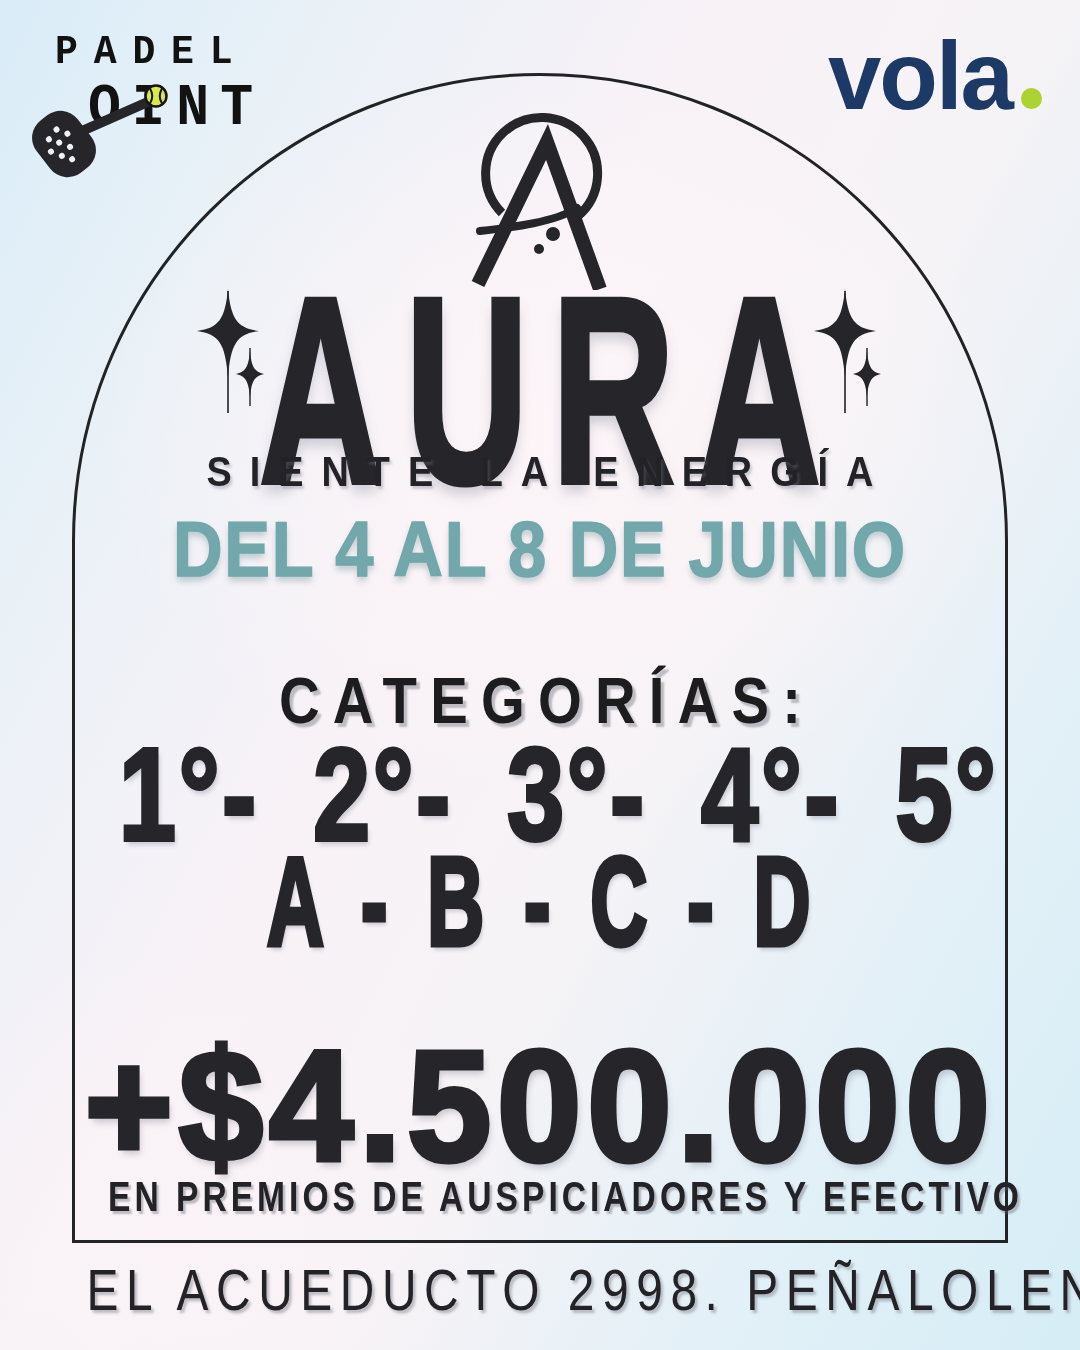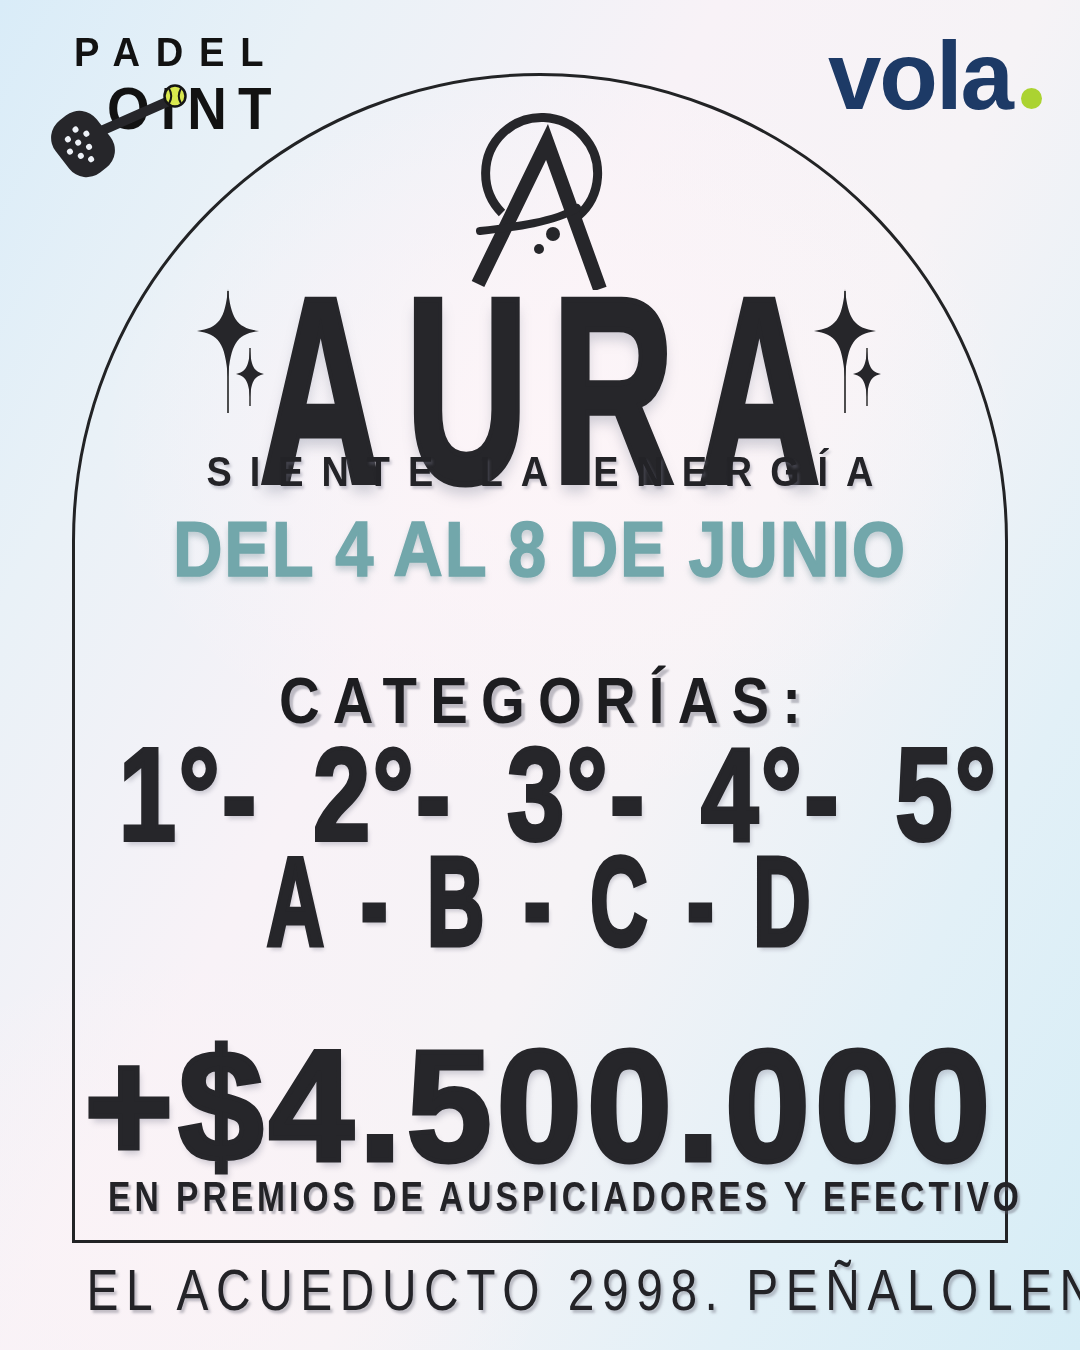--- a/index.html
+++ b/index.html
@@ -10,21 +10,21 @@
       radial-gradient(ellipse 640px 520px at 52% 32%, rgba(253,245,248,.95), rgba(253,245,248,0) 72%),
       radial-gradient(ellipse 520px 420px at 18% 92%, rgba(251,243,246,.85), rgba(251,243,246,0) 70%),
       linear-gradient(118deg,#d9ecf8 0%,#e9f1f7 18%,#f8f2f7 40%,#f6f3f6 58%,#e2f0f7 80%,#d6edf6 100%);
   }
   .abs{position:absolute;}
   .center{position:absolute;left:0;width:100%;text-align:center;line-height:1;white-space:nowrap;}
   
   .arch{position:absolute;left:72px;top:73px;width:936px;height:1170px;box-sizing:border-box;
         border:3px solid #222325;border-radius:470px 470px 0 0;}
   
-  .padel-logo{position:absolute;left:51px;top:24px;width:270px;height:170px;}
+  .padel-logo{position:absolute;left:32px;top:24px;width:270px;height:170px;font-family:Liberation Mono, monospace;}
   .padel-line{position:absolute;font-weight:800;color:#121212;transform-origin:left top;transform:scaleX(.93);}
   .padel-line.l1{left:23px;top:5px;font-size:41px;letter-spacing:17px;}
   .padel-line.l2{left:56px;top:51px;font-size:59px;letter-spacing:12px;}
   .vola-logo{position:absolute;right:38px;top:28px;font-size:96px;font-weight:800;letter-spacing:-2px;
              color:var(--vola-navy,#1d3a66);line-height:1;}
   .vola-dot{display:inline-block;width:21px;height:21px;border-radius:50%;
             background:var(--vola-green,#abd331);overflow:hidden;color:transparent;margin-left:9px;}
   
   .aura-mark{position:absolute;left:50%;margin-left:-85px;top:104px;}
   .sparkle{position:absolute;}

